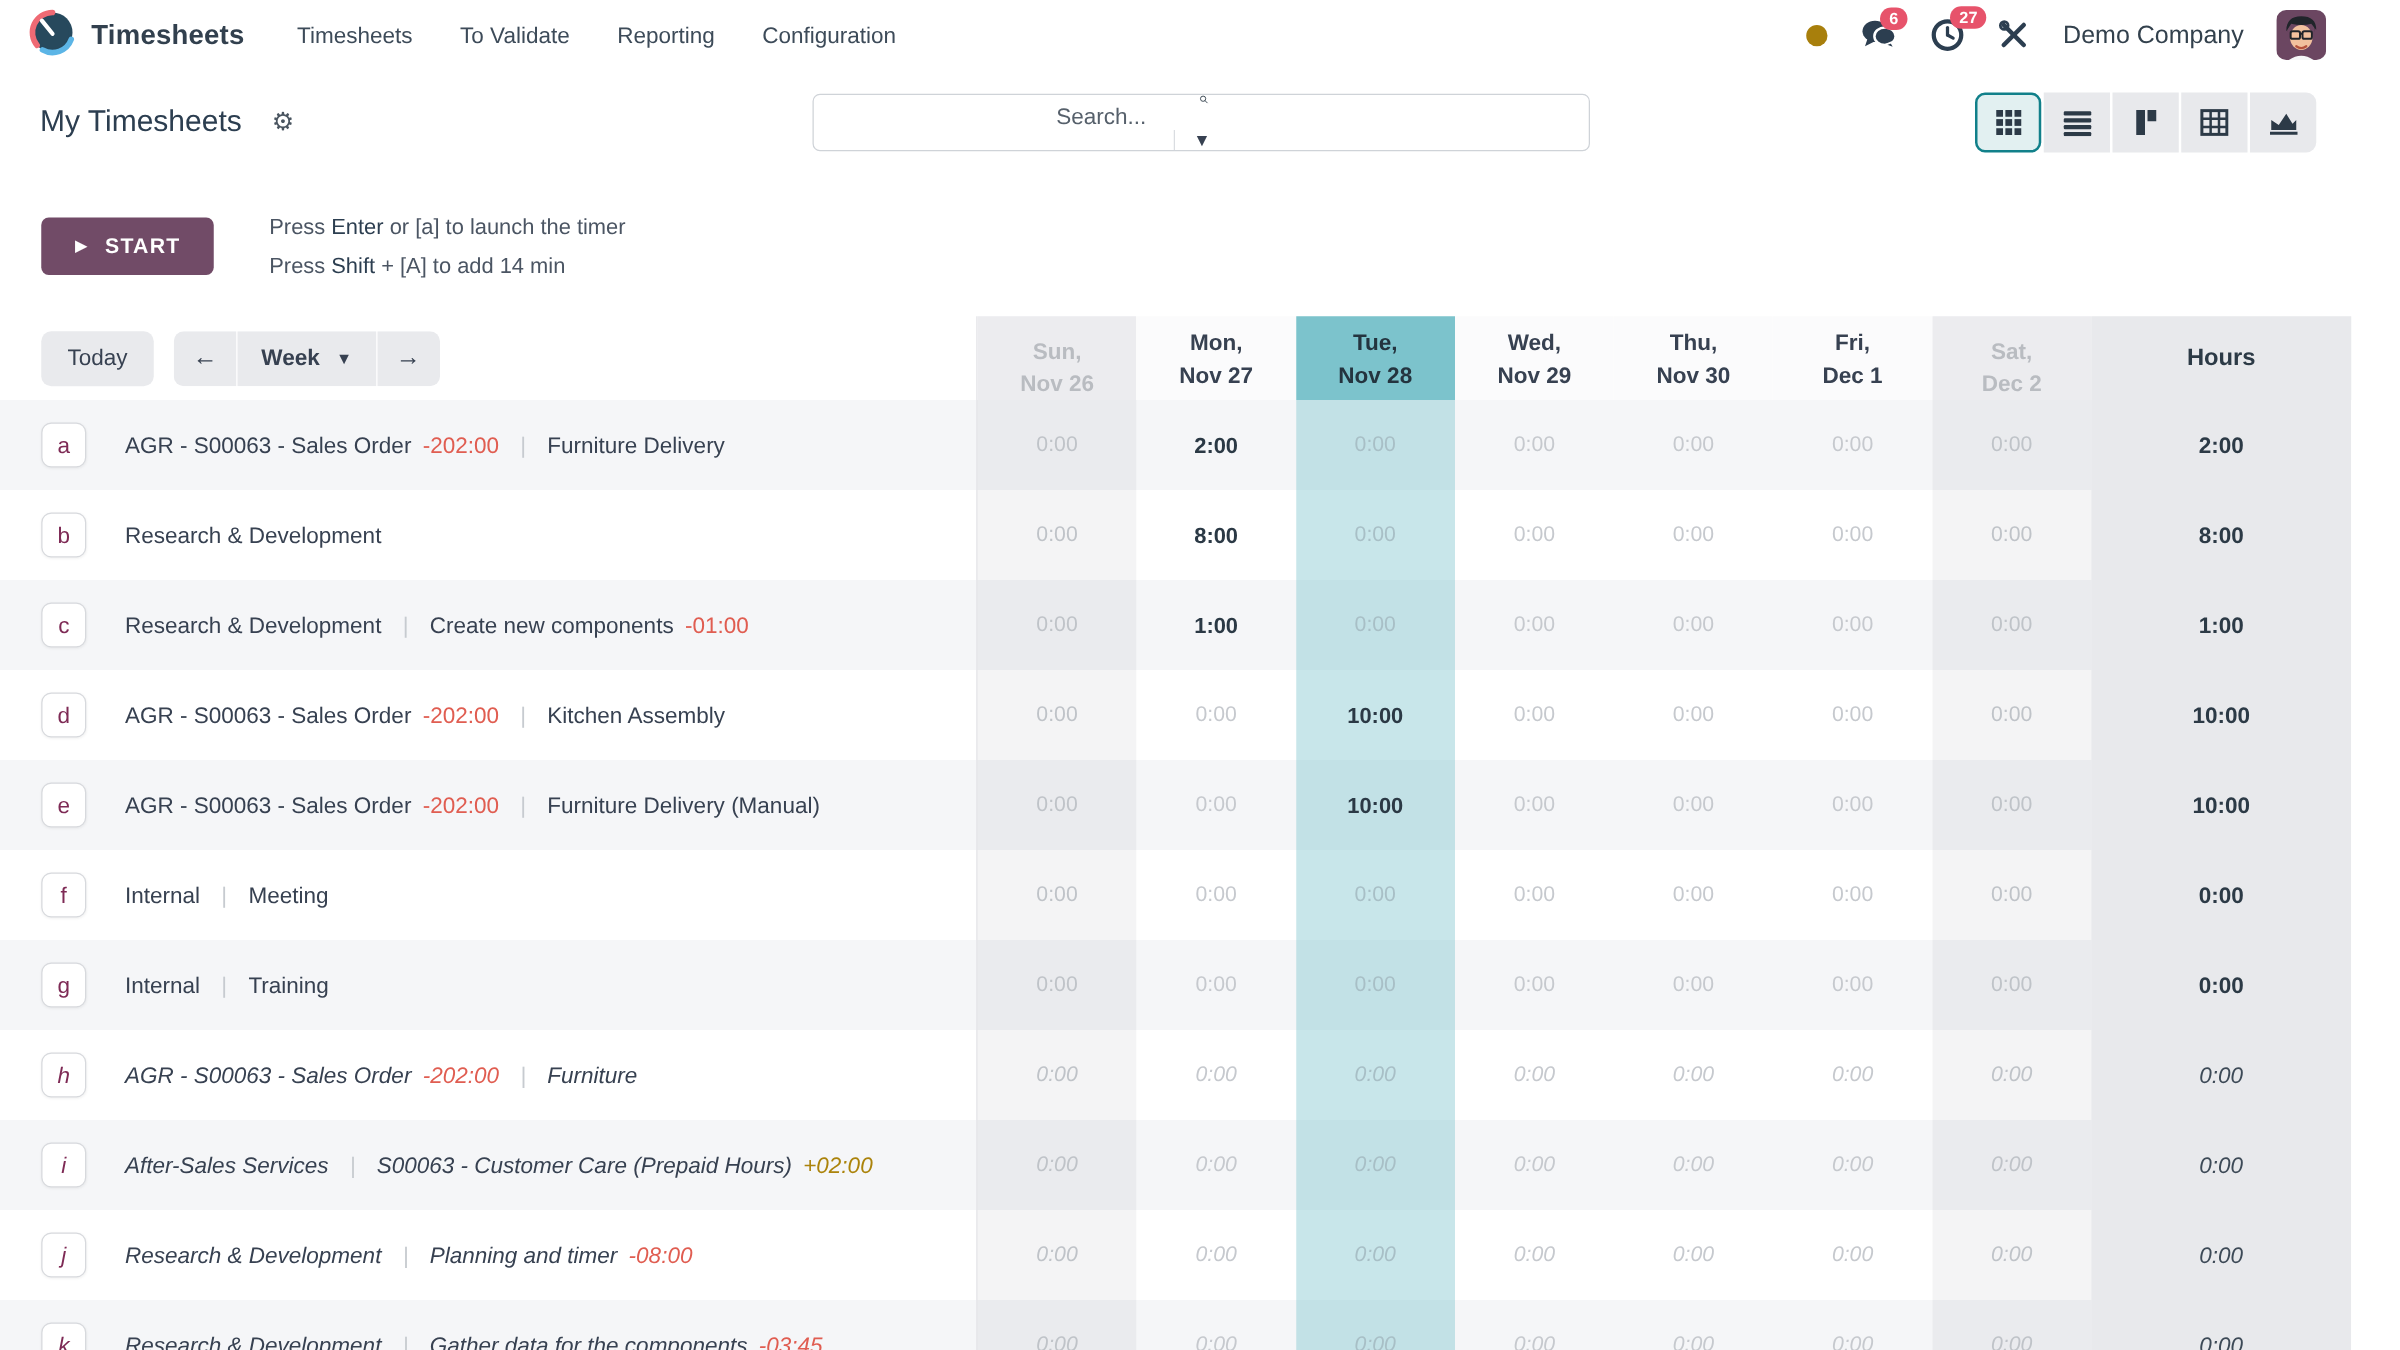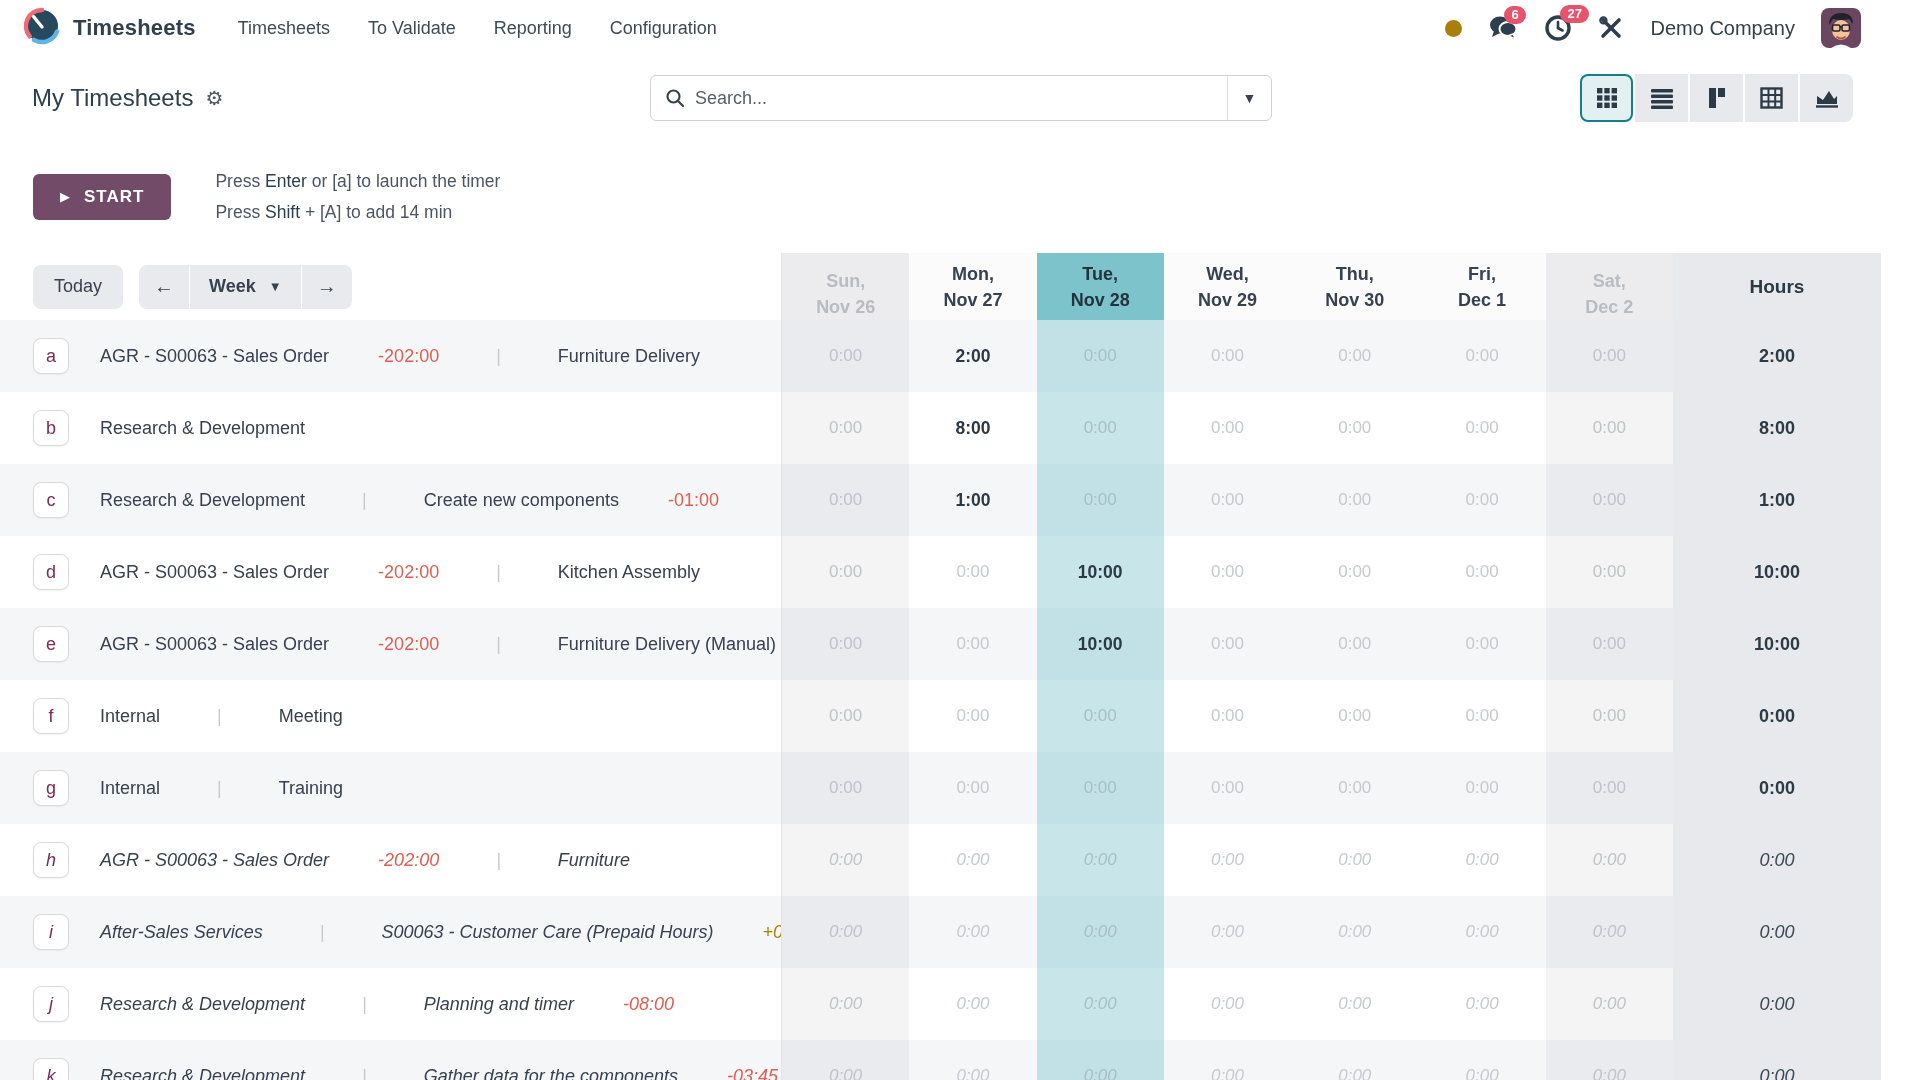--- a/index.html
+++ b/index.html
@@ -16,24 +16,24 @@
   .nav-right { margin-left:auto; display:flex; align-items:center; gap:26px; }
   .status-dot { width:17px; height:17px; border-radius:50%; background:#a87f0c; }
   .nav-ic { position:relative; display:flex; align-items:center; }
   .badge { position:absolute; top:-9px; left:16px; background:#e7536b; color:#fff; font-size:13px;
     font-weight:700; border-radius:11px; padding:2px 7px; line-height:1.1; }
   .company { font-size:20px; color:#33414d; }
   .avatar { width:40px; height:40px; border-radius:8px; overflow:hidden; flex:0 0 40px; }
 
   
   .cpanel { height:84px; flex:0 0 84px; display:flex; align-items:center; padding:0 28px 0 32px; position:relative; }
-  .cp-title { display:flex; align-items:center; gap:12px; font-size:24px; color:#2c3e50; }
+  .cp-title { display:flex; align-items:center; gap:24px; font-size:24px; color:#2c3e50; }
   .gear { font-size:20px; color:#4a5560; cursor:pointer; line-height:1; }
   .search { position:absolute; left:650px; top:19px; width:622px; height:46px; background:#fff;
-    border:1px solid #cfd3d8; border-radius:6px; display:flex; align-items:center; }
+    border:1px solid #cfd3d8; border-radius:6px; display:flex; align-items:center;flex-direction:column; }
   .search svg { margin:0 10px 0 14px; }
   .search input { flex:1; border:none; outline:none; font-size:18px; color:#475569; background:transparent;
     font-family:inherit; }
   .search input::placeholder { color:#56606b; }
   .search-caret { width:44px; height:100%; border-left:1px solid #dadde1; display:flex; align-items:center;
     justify-content:center; color:#374151; font-size:14px; cursor:pointer; }
   .switcher { margin-left:auto; display:flex; gap:2px; }
   .sw-btn { width:53px; height:48px; background:#e8e9ec; display:flex; align-items:center; justify-content:center; cursor:pointer; }
   .sw-btn:first-child { border-radius:8px 0 0 8px; }
   .sw-btn:last-child { border-radius:0 8px 8px 0; }
@@ -66,21 +66,21 @@
   .gh-hours { display:flex; align-items:center; justify-content:center; background:#e8e9ec;
     font-size:19px; font-weight:700; color:#2c3a46; }
 
   .grid-body { flex:1 1 auto; overflow:hidden; }
   .grow { display:grid; grid-template-columns:782px repeat(7,1fr) 208px; height:72px; background:#fff; }
   .grow.odd { background:#f5f6f8; }
   .label-cell { display:flex; align-items:center; padding-left:33px; border-right:1px solid #e3e4e8; overflow:hidden; }
   .key-badge { width:36px; height:36px; flex:0 0 36px; background:#fff; border:1px solid #d7d9dd; border-radius:8px;
     box-shadow:0 1px 2px rgba(0,0,0,.05); display:flex; align-items:center; justify-content:center;
     font-size:18px; color:#7e2a55; margin-right:31px; }
-  .row-title { display:flex; align-items:flex-end; white-space:nowrap; font-size:18px; color:#374151;gap:40px; }
+  .row-title { display:flex; align-items:flex-end; white-space:nowrap; font-size:18px; color:#374151; }
   .delta { margin-left:9px; }
   .delta.neg { color:#e05d51; }
   .delta.pos { color:#ab830b; }
   .pipe { color:#c7cbd0; margin:0 17px; }
   .cell { display:flex; align-items:center; justify-content:center; font-size:17px; cursor:pointer; }
   .cell.weekend { background:rgba(30,38,55,.05); }
   .cell.today { background:rgba(124,195,204,.42); }
   .cell-val.zero { color:#c6c9ce; }
   .cell.weekend .cell-val.zero { color:#bfc3c8; }
   .cell.today .cell-val.zero { color:#a8bfc6; }

